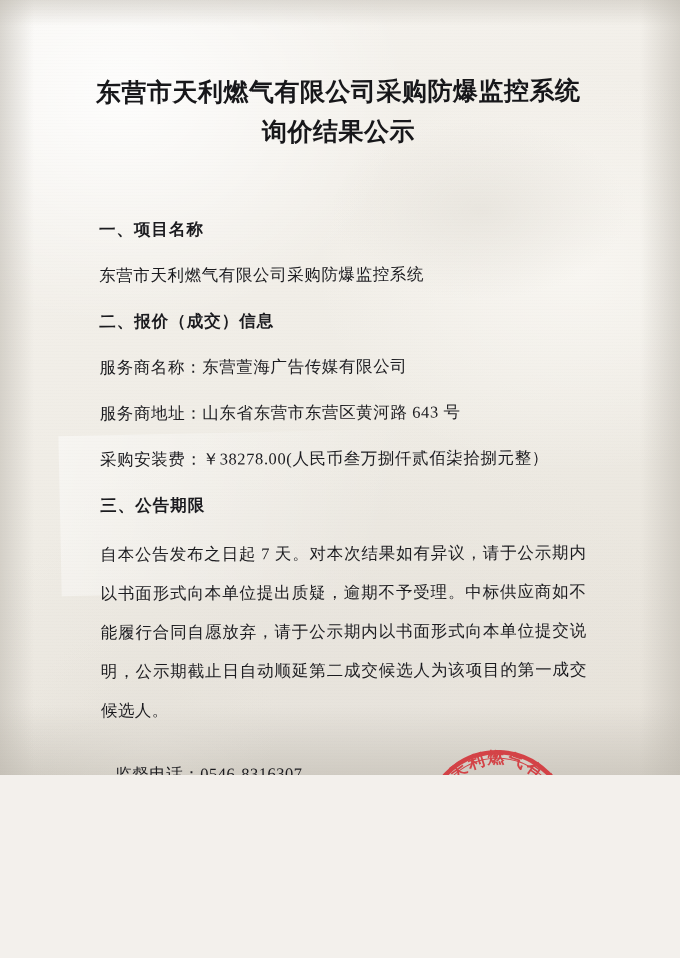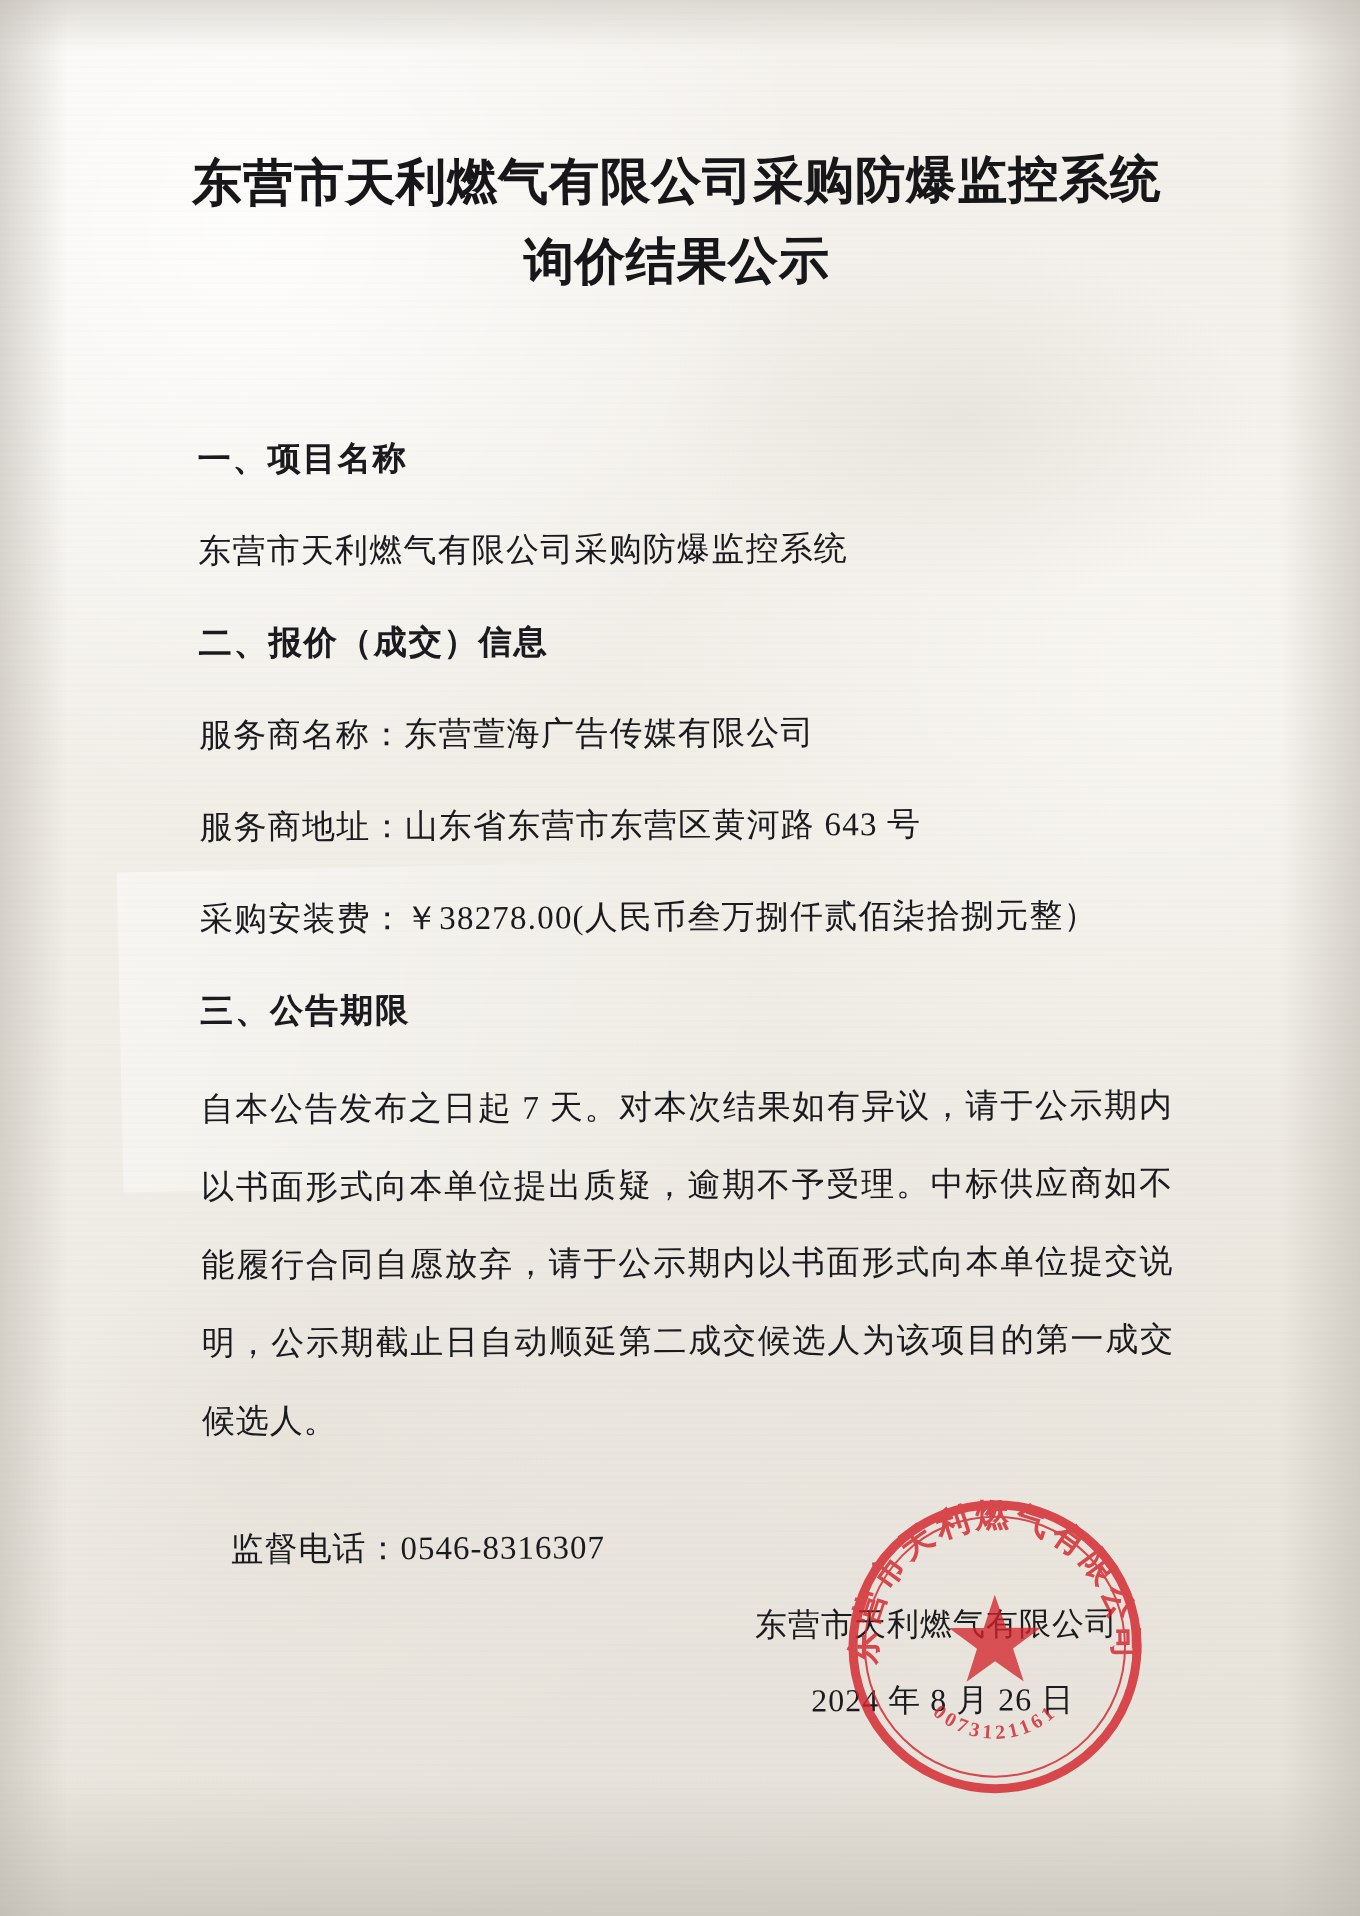--- a/index.html
+++ b/index.html
@@ -10,21 +10,21 @@
     width: 680px;
     height: 958px;
     overflow: hidden;
     font-family: "Liberation Serif", "DejaVu Serif", serif;
     background: #f3f0ec;
   }
 
   #page {
     position: relative;
     width: 680px;
-    height: 958px;
+    height: 775px;
     background:
       radial-gradient(ellipse 70% 50% at 18% 12%, rgba(255,255,255,0.85) 0%, rgba(255,255,255,0) 60%),
       radial-gradient(ellipse 60% 40% at 85% 35%, rgba(250,248,244,0.8) 0%, rgba(250,248,244,0) 65%),
       radial-gradient(ellipse 80% 60% at 50% 95%, rgba(231,227,220,0.9) 0%, rgba(231,227,220,0) 70%),
       linear-gradient(160deg, #f7f5f1 0%, #f2efe9 30%, #efece5 55%, #eae6de 80%, #e6e1d8 100%);
     overflow: hidden;
   }
 
   
   .shade {

